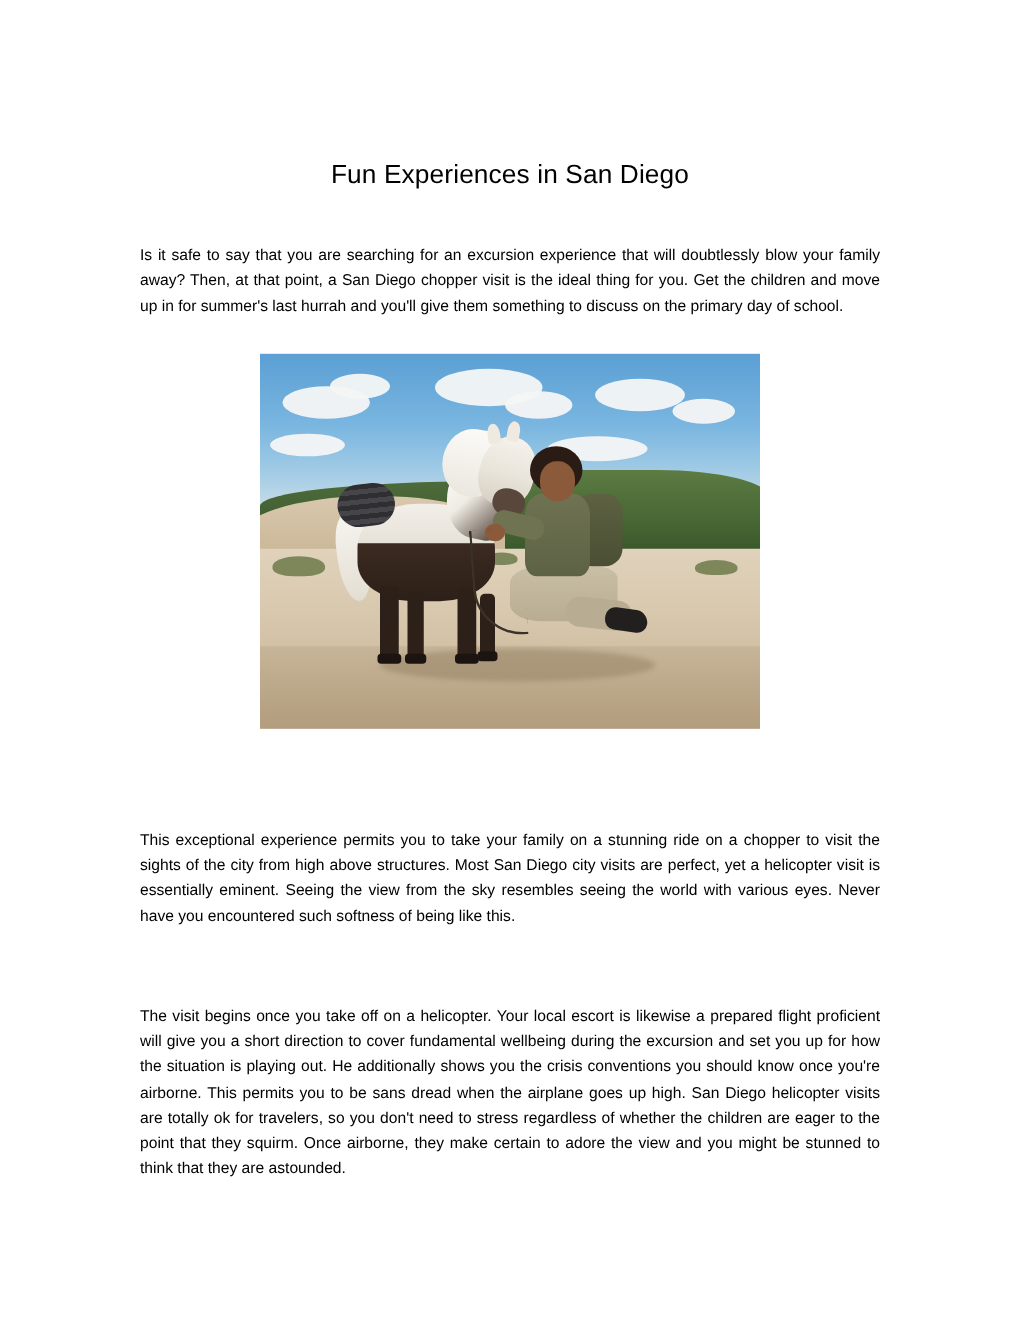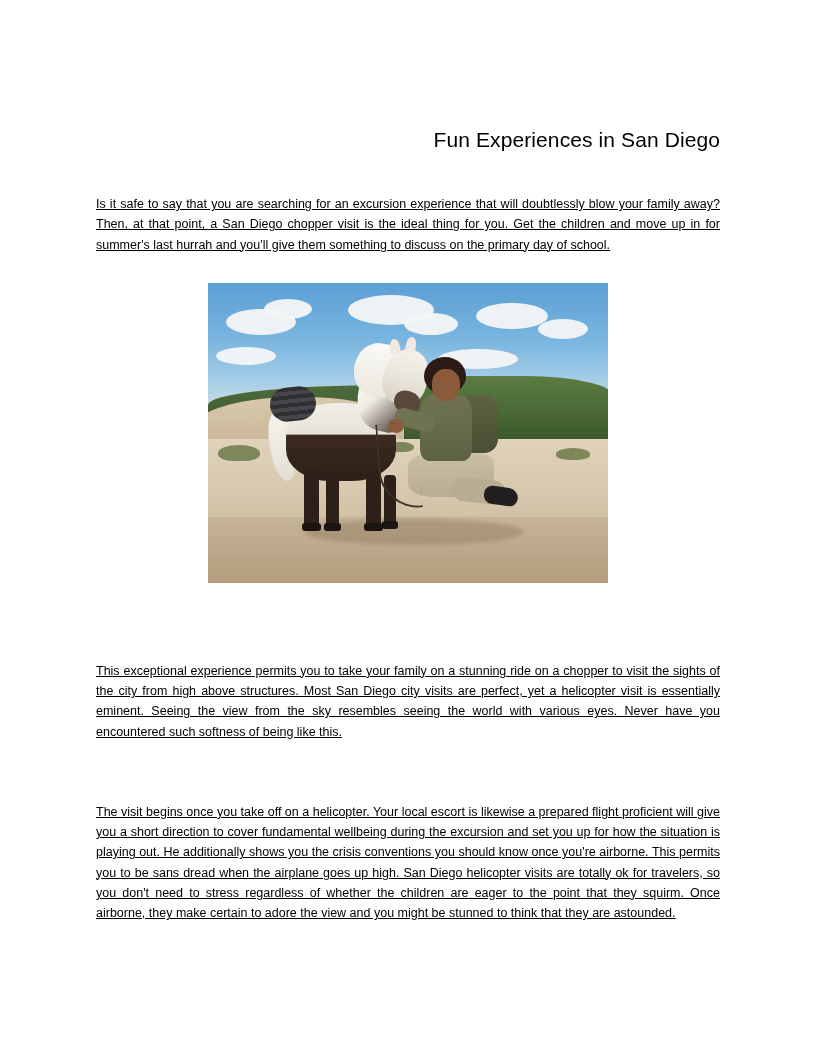--- a/index.html
+++ b/index.html
@@ -18,33 +18,32 @@
     position: relative;
     width: 816px;
     height: 1056px;
     background: #ffffff;
     box-sizing: border-box;
     padding: 96px 96px 96px 96px;
   }
   .doc-title {
     font-size: 21px;
     font-weight: 400;
-    text-align: right;
+    text-align: center;
     margin: 32px 0 0 0;
     letter-spacing: 0.1px;
     color: #000;
   }
   .para {
     font-size: 12.5px;
     line-height: 1.62;
     text-align: justify;
     text-justify: inter-word;
     color: #000;
-    margin: 0;
-    text-decoration: underline;
+    margin: 16px;
   }
   .para-1 { margin-top: 42px; }
   .para-2 { margin-top: 74px; }
   .para-3 { margin-top: 60px; }
 
   .figure {
     margin: 28px 0 0 0;
     text-align: center;
   }
   .photo {

